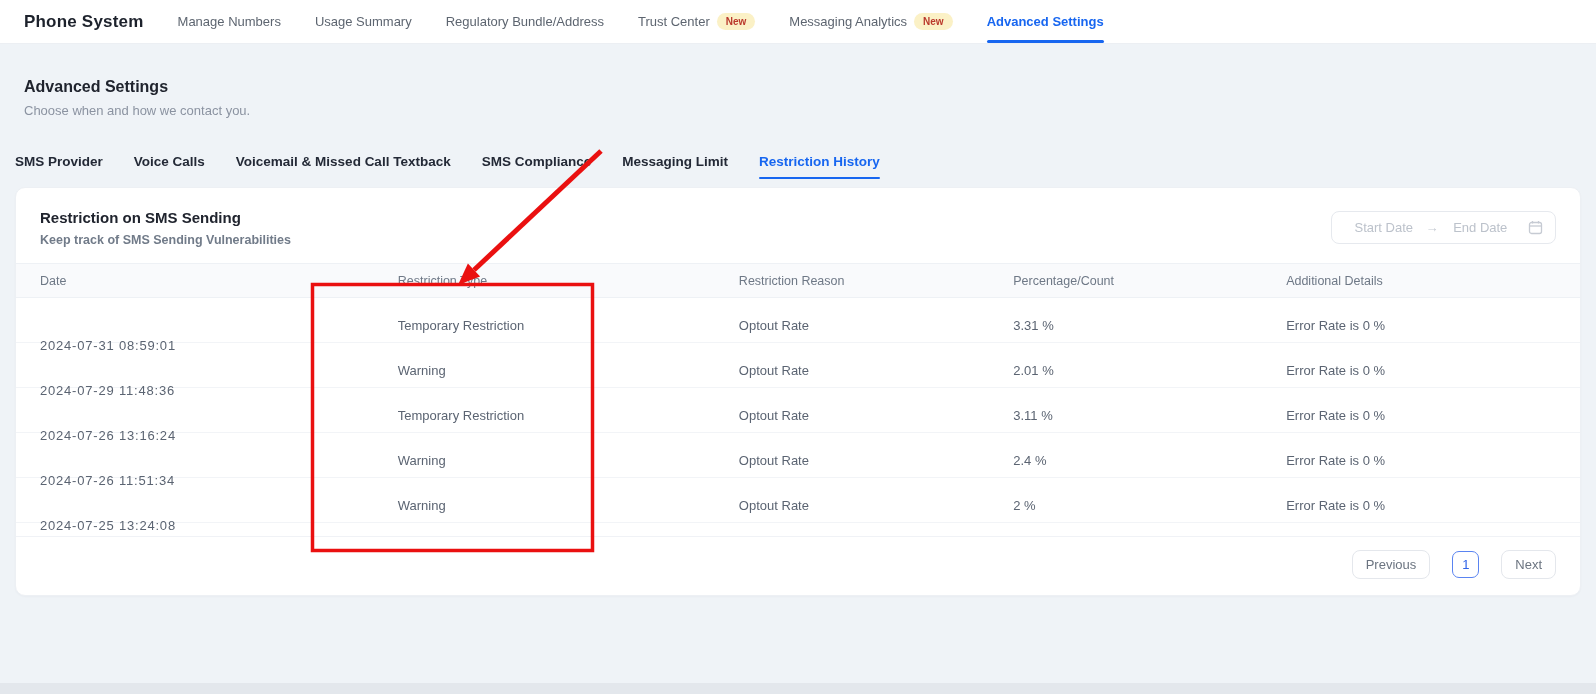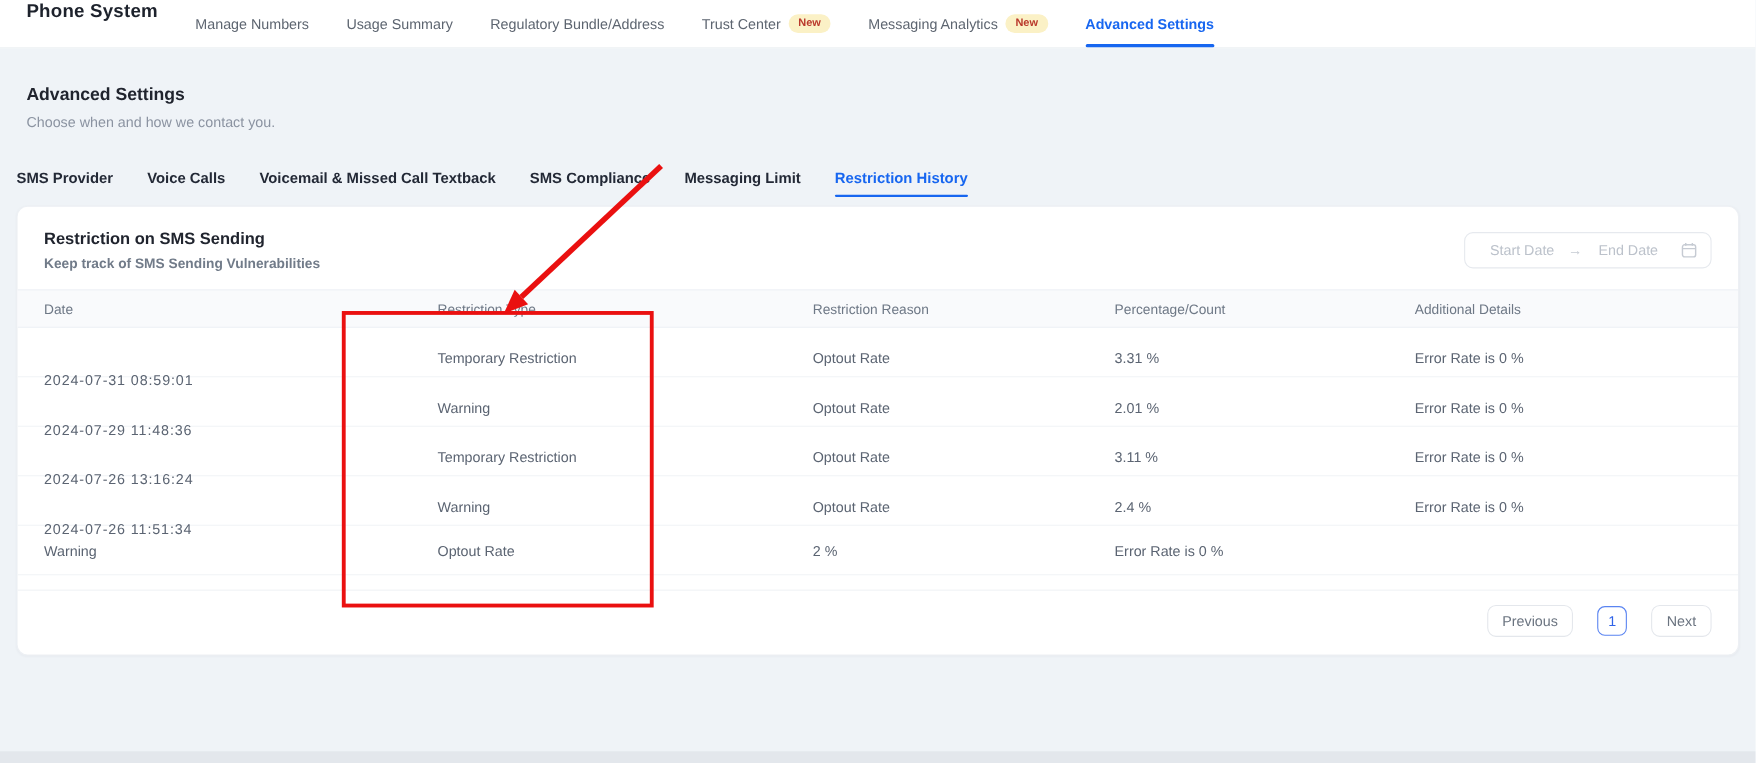--- a/index.html
+++ b/index.html
@@ -7,21 +7,21 @@
   body {
     font-family:"Liberation Sans", sans-serif;
     background:#eff3f7;
     color:#252b36;
     position:relative;
   }
 
   
   .topnav {
     height:44px; background:#ffffff; border-bottom:1px solid #eceff3;
-    display:flex; padding:0 24px; gap:34px;
+    display:flex; align-items:center; padding:0 24px; gap:34px;
     position:relative; z-index:2;
   }
   .brand { font-size:17px; font-weight:bold; color:#1d222c; letter-spacing:.2px; }
   .nav-items { display:flex; align-items:center; gap:34px; height:100%; }
   .nav-item {
     position:relative; display:flex; align-items:center; gap:7px; height:100%;
     font-size:13px; color:#5d6570; cursor:pointer; white-space:nowrap;
   }
   .nav-item.active { color:var(--accent); font-weight:bold; }
   .nav-item.active::after {
@@ -205,20 +205,21 @@
         <span class="">Error Rate is 0 %</span>
       </div>
       <div class="grid-row trow">
         <span class="cell-date">2024-07-26 11:51:34</span>
         <span class="">Warning</span>
         <span class="">Optout Rate</span>
         <span class="">2.4 %</span>
         <span class="">Error Rate is 0 %</span>
       </div>
       <div class="grid-row trow">
+        <span class="cell-date">2024-07-25 13:24:08</span>
         <span class="">Warning</span>
         <span class="">Optout Rate</span>
         <span class="">2 %</span>
         <span class="">Error Rate is 0 %</span>
       </div>
     </div>
 
   <div class="card-footer">
     <button class="pg-btn">Previous</button>
     <button class="pg-num">1</button>

